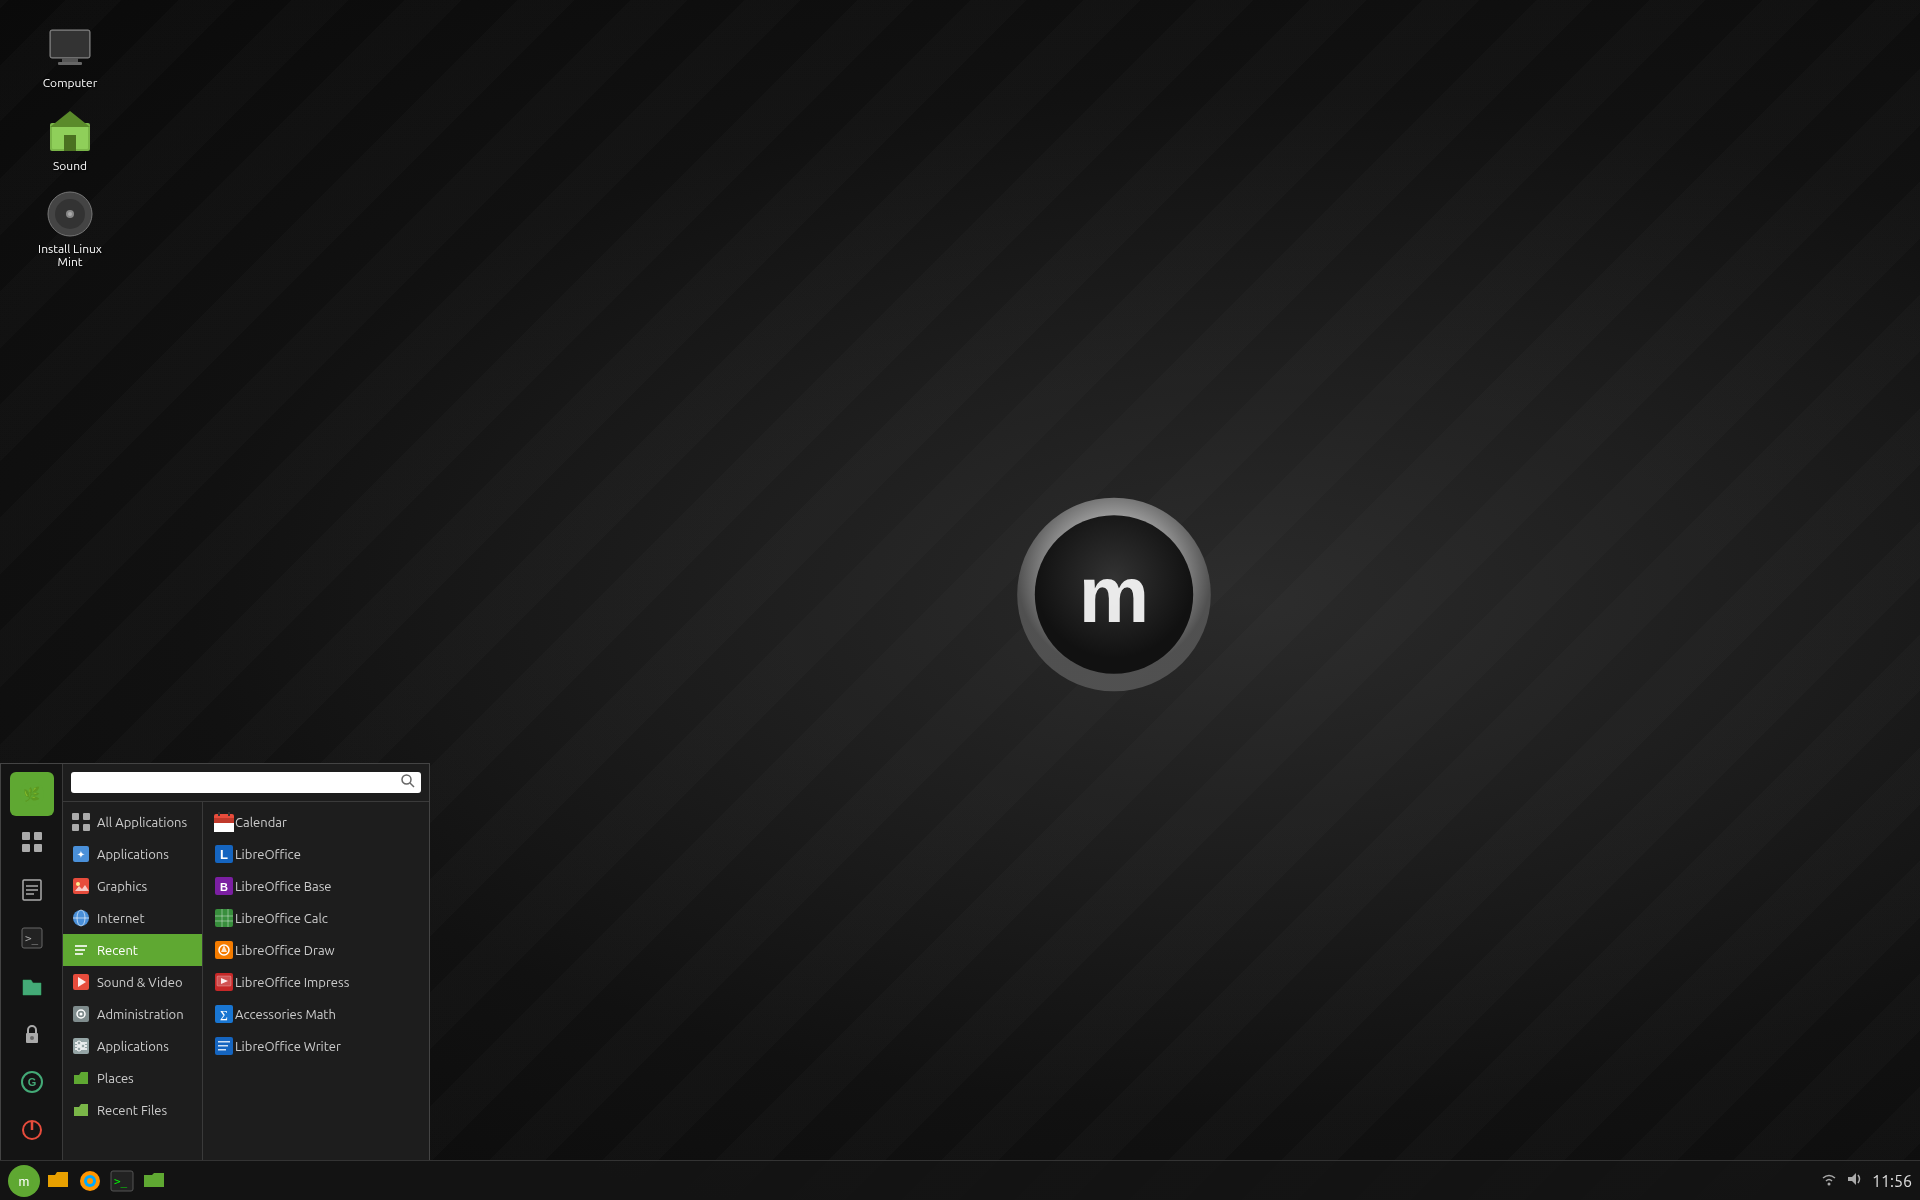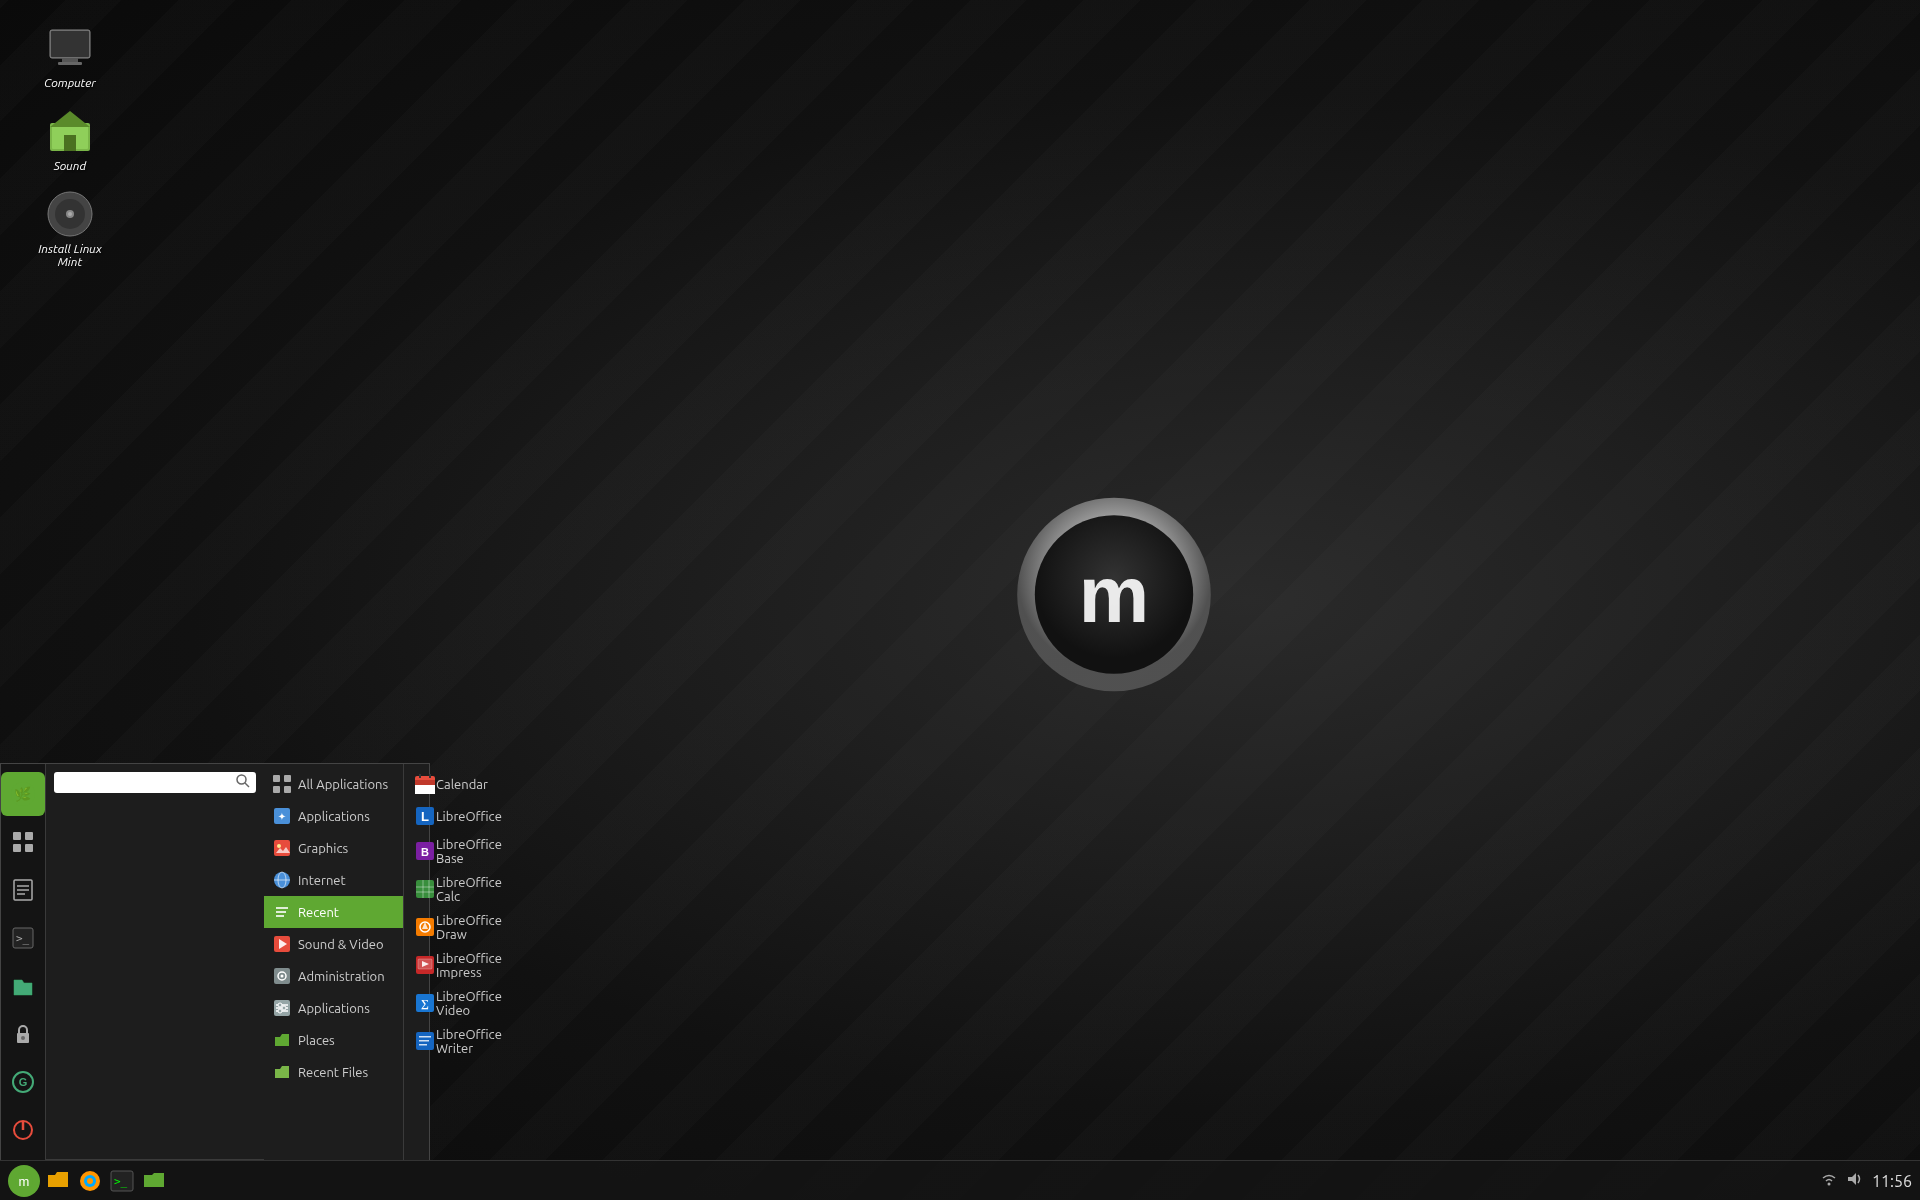--- a/index.html
+++ b/index.html
@@ -65,21 +65,20 @@
     }
 
     .desktop-icon {
       display: flex;
       flex-direction: column;
       align-items: center;
       width: 80px;
       cursor: pointer;
       padding: 4px;
       border-radius: 4px;
-      font-style: italic;
     }
 
     .desktop-icon .icon-img {
       width: 48px;
       height: 48px;
       margin-bottom: 4px;
       display: flex;
       align-items: center;
       justify-content: center;
     }
@@ -175,21 +174,21 @@
       align-items: center;
       justify-content: center;
       cursor: pointer;
       font-size: 20px;
     }
 
     
     .menu-main {
       flex: 1;
       display: flex;
-      flex-direction: row;
+      flex-direction: column;
     }
 
     
     .search-bar {
       padding: 8px;
       border-bottom: 1px solid #3a3a3a;
     }
 
     .search-input-wrapper {
       display: flex;
@@ -611,21 +610,21 @@
             <span>LibreOffice Impress</span>
           </div>
 
           <div class="app-item">
             <span class="app-icon">
               <svg width="22" height="22" viewBox="0 0 22 22">
                 <rect x="2" y="2" width="18" height="18" rx="2" fill="#1976d2"></rect>
                 <text x="11" y="15" text-anchor="middle" font-size="11" font-weight="bold" fill="white" font-family="serif">∑</text>
               </svg>
             </span>
-            <span>LibreOffice Video</span>
+            <span>Accessories Math</span>
           </div>
 
           <div class="app-item">
             <span class="app-icon">
               <svg width="22" height="22" viewBox="0 0 22 22">
                 <rect x="2" y="2" width="18" height="18" rx="2" fill="#1565c0"></rect>
                 <rect x="5" y="6" width="12" height="1.5" fill="white" opacity="0.8"></rect>
                 <rect x="5" y="10" width="10" height="1.5" fill="white" opacity="0.8"></rect>
                 <rect x="5" y="14" width="8" height="1.5" fill="white" opacity="0.8"></rect>
               </svg>

